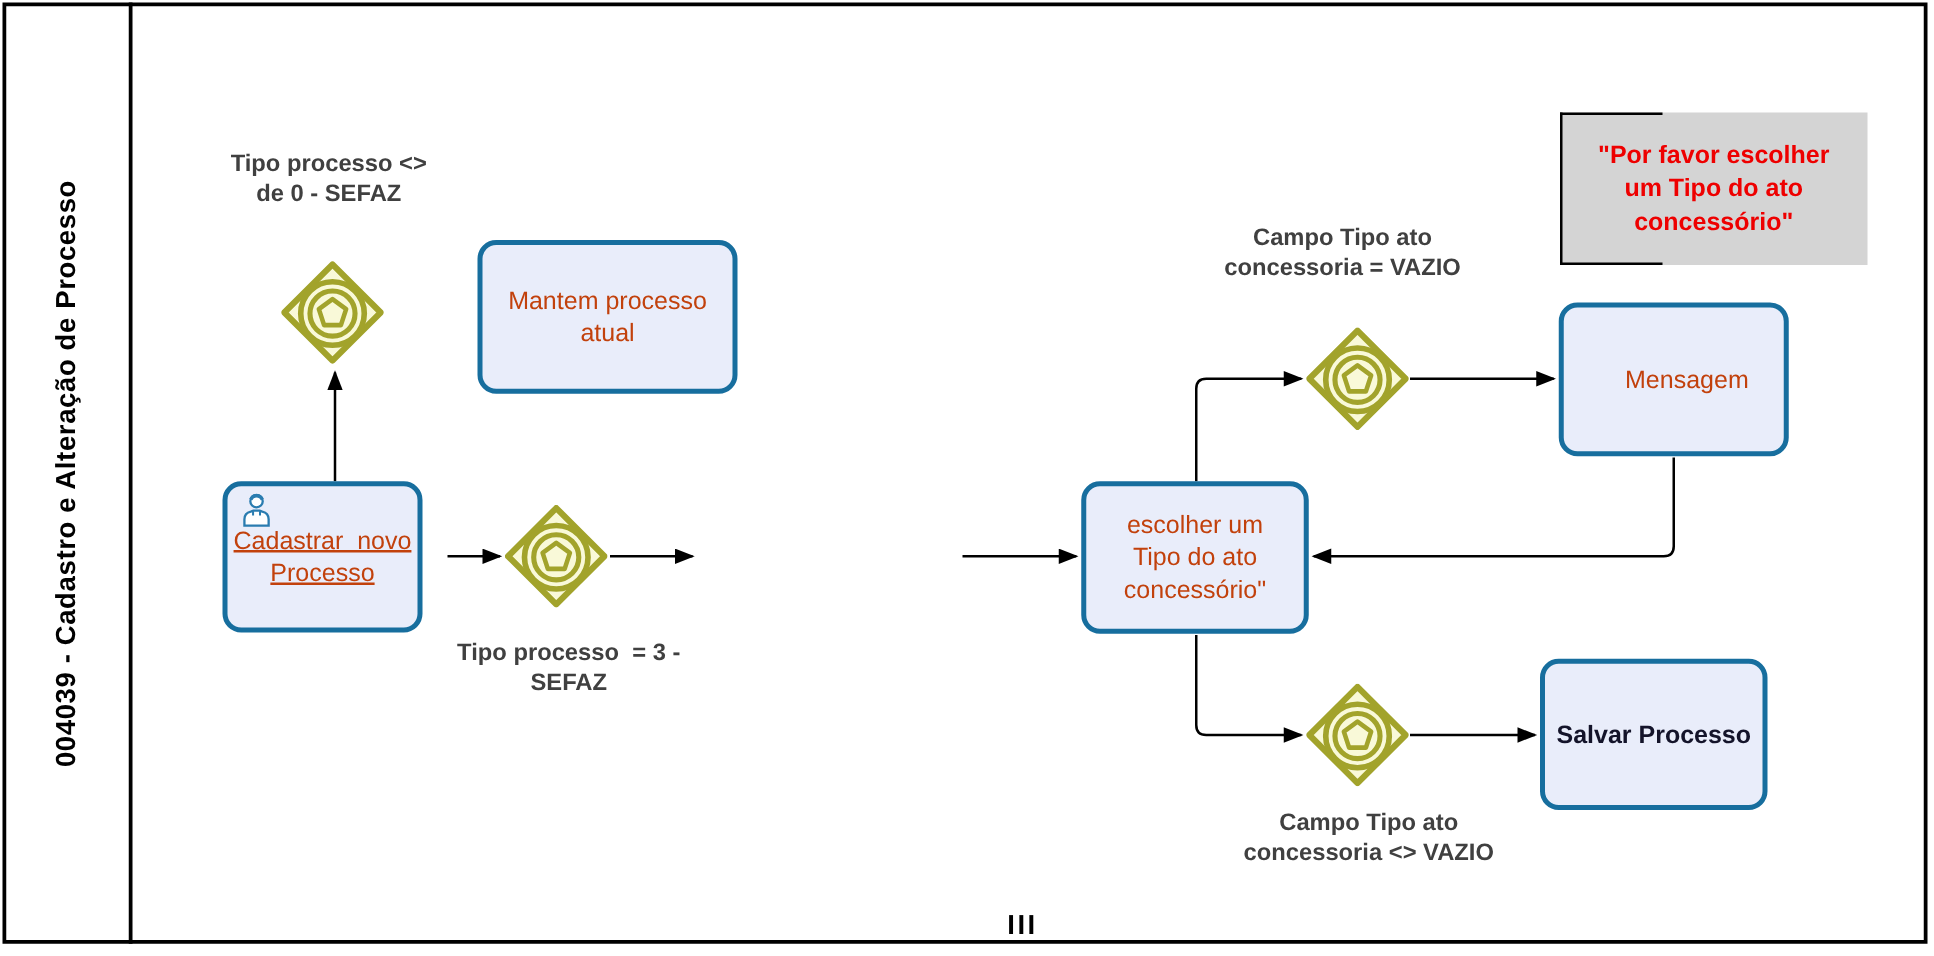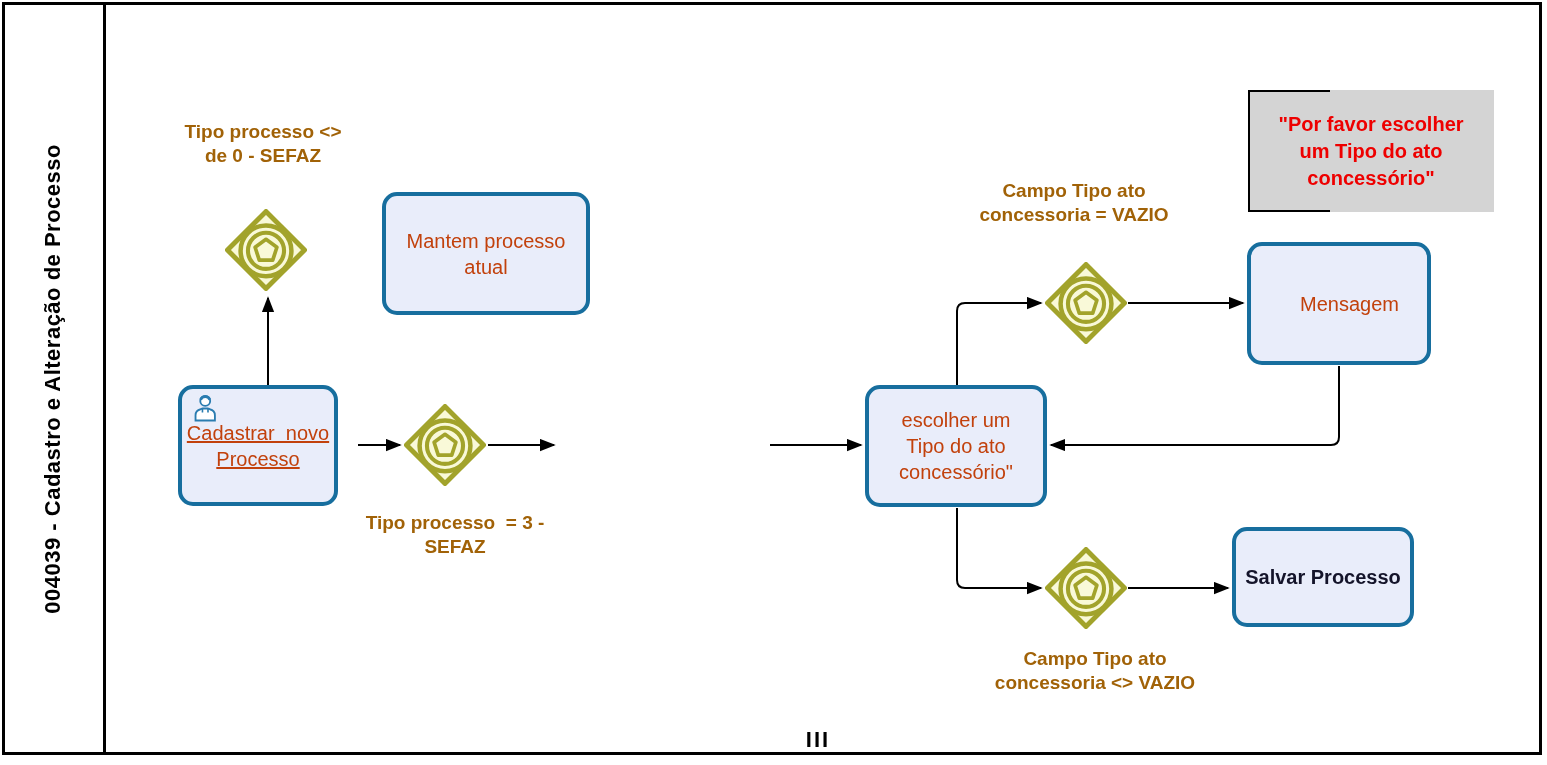--- a/index.html
+++ b/index.html
@@ -30,21 +30,21 @@
     text-align:center; font-size:20px; color:#c2410c; line-height:1.3;
   }
   .task-label { white-space:pre-wrap; }
   .task.bold-label { font-weight:700; color:#14142a; }
   .user-icon {
     position:absolute; top:5px; left:8px; width:30px; height:28px;
   }
   .gateway { position:absolute; width:82px; height:82px; }
   .gateway svg { display:block; width:100%; height:100%; }
   .flow-label {
-    position:absolute; font-size:19px; font-weight:700; color:#a16207;
+    position:absolute; font-size:19px; font-weight:700; color:#404040;
     text-align:center; line-height:1.28; white-space:pre-wrap;
   }
   .annotation-bg {
     position:absolute; left:1248px; top:90px; width:246px; height:122px;
     background:#d4d4d4;
     display:flex; align-items:center; justify-content:center;
   }
   .annotation-text {
     color:#ee0000; font-weight:700; font-size:20px; text-align:center;
     line-height:1.35; white-space:pre-wrap;
@@ -152,21 +152,21 @@
   <div class="task" style="left:865px; top:385px; width:182px; height:122px;">
     <span class="task-label">escolher um
 Tipo do ato
 concessório"</span>
   </div>
 
   <div class="task" style="left:1247px; top:242px; width:184px; height:123px;padding-left:21px;">
     <span class="task-label">Mensagem</span>
   </div>
 
-  <div class="task bold-label" style="left:1232px; top:527px; width:182px; height:100px;">
+  <div class="task bold-label" style="left:1232px; top:527px; width:182px; height:121px;">
     <span class="task-label">Salvar Processo</span>
   </div>
 
   <div class="annotation-bg">
     <span class="annotation-text">"Por favor escolher
 um Tipo do ato
 concessório"</span>
   </div>
   <div class="annotation-bracket"></div>
 

